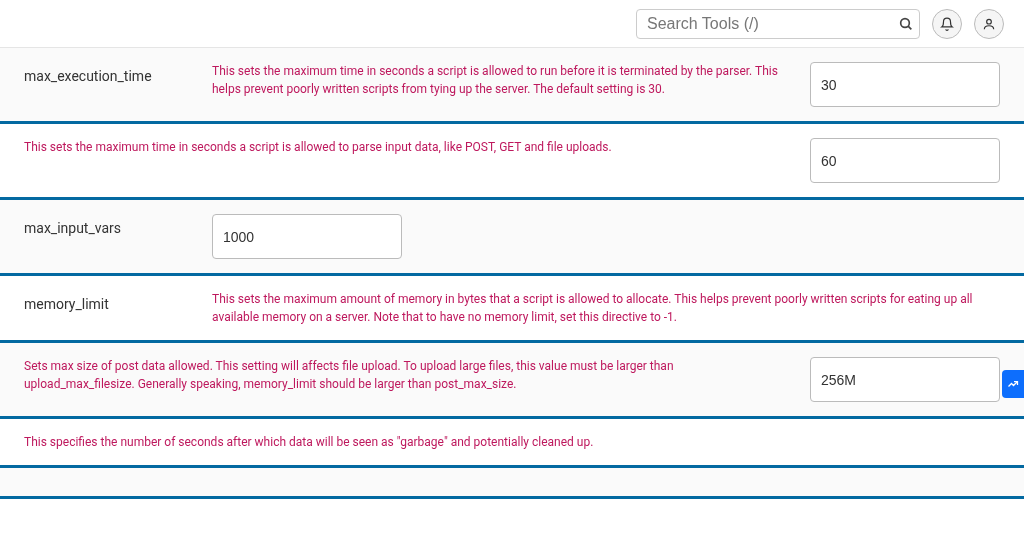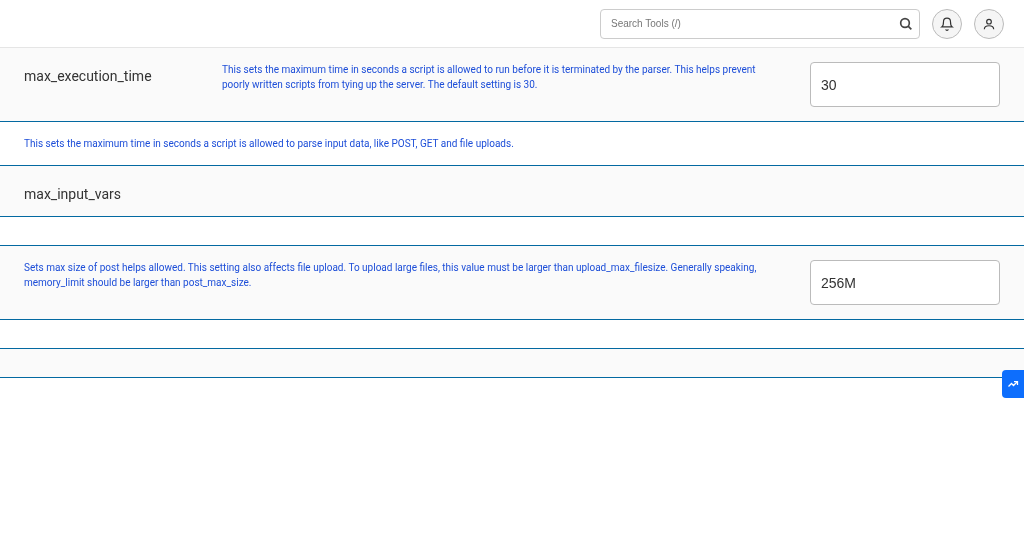--- a/index.html
+++ b/index.html
@@ -25,26 +25,26 @@
       border-bottom: 1px solid #e5e5e5;
       height: 48px;
       gap: 12px;
     }
     .search-wrap {
       position: relative;
       display: flex;
       align-items: center;
     }
     .search-input {
-      width: 320px;
+      width: 284px;
       height: 30px;
       border: 1px solid #ccc;
       border-radius: 4px;
       padding: 4px 34px 4px 10px;
-      font-size: 10px;
+      font-size: 16px;
       color: #444;
       outline: none;
     }
     .search-input::placeholder {
       color: #777;
     }
     .search-icon-btn {
       position: absolute;
       right: 6px;
       top: 50%;
@@ -69,40 +69,40 @@
       color: #333;
     }
     .settings-rows {
       overflow-y: auto;
       height: calc(546px - 48px);
     }
     .row {
       display: flex;
       align-items: flex-start;
       padding: 14px 24px;
-      border-bottom: 1px solid #0369a1;
-      gap: 28px;
+      border-bottom: 3px solid #0369a1;
+      gap: 18px;
     }
     .row:nth-child(odd) {
       background: #fafafa;
     }
     .row:nth-child(even) {
       background: #fff;
     }
     .setting-name {
       flex: 0 0 170px;
       font-size: 14px;
       color: #333;
       padding-top: 6px;
       word-break: break-word;
     }
     .setting-desc {
       flex: 1;
-      font-size: 10px;
-      color: #1d4ed8;
+      font-size: 12px;
+      color: #be185d;
       line-height: 1.5;
       padding-right: 8px;
     }
     .setting-control {
       flex: 0 0 190px;
       display: flex;
       align-items: center;
     }
     .text-input {
       width: 100%;
@@ -164,37 +164,46 @@
   <div class="row">
     <div class="setting-name">max_execution_time</div>
     <div class="setting-desc">This sets the maximum time in seconds a script is allowed to run before it is terminated by the parser. This helps prevent poorly written scripts from tying up the server. The default setting is 30.</div>
     <div class="setting-control">
       <input class="text-input" type="text" value="30" style="">
     </div>
   </div>
 
   <div class="row">
     <div class="setting-desc">This sets the maximum time in seconds a script is allowed to parse input data, like POST, GET and file uploads.</div>
+    <div class="setting-control">
+      <input class="text-input" type="text" value="60" style="">
+    </div>
   </div>
 
   <div class="row">
     <div class="setting-name">max_input_vars</div>
-  </div>
-
-  <div class="row">
-  </div>
-
-  <div class="row">
-    <div class="setting-desc">Sets max size of post helps allowed. This setting also affects file upload. To upload large files, this value must be larger than upload_max_filesize. Generally speaking, memory_limit should be larger than post_max_size.</div>
+    <div class="setting-control">
+      <input class="text-input" type="text" value="1000" style="">
+    </div>
+  </div>
+
+  <div class="row">
+    <div class="setting-name">memory_limit</div>
+    <div class="setting-desc">This sets the maximum amount of memory in bytes that a script is allowed to allocate. This helps prevent poorly written scripts for eating up all available memory on a server. Note that to have no memory limit, set this directive to -1.</div>
+  </div>
+
+  <div class="row">
+    <div class="setting-desc">Sets max size of post data allowed. This setting will affects file upload. To upload large files, this value must be larger than upload_max_filesize. Generally speaking, memory_limit should be larger than post_max_size.</div>
     <div class="setting-control">
       <input class="text-input" type="text" value="256M" style="">
     </div>
   </div>
 
   <div class="row">
+    <div class="setting-desc">This specifies the number of seconds after which data will be seen as "garbage" and potentially cleaned up.</div>
   </div>
 
   <div class="row">
     
     
     
   </div>
 
 </div>
 

